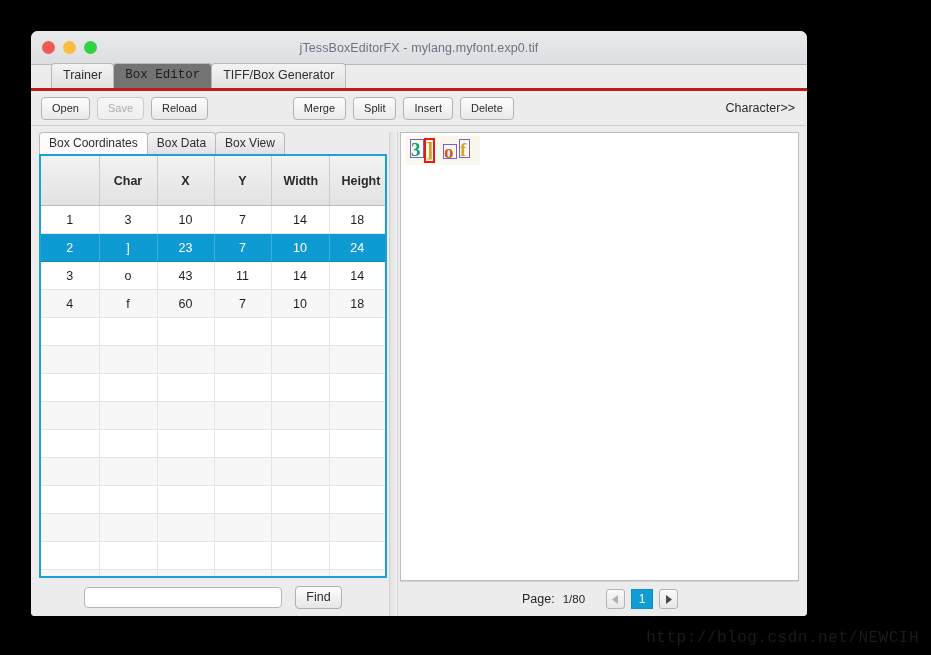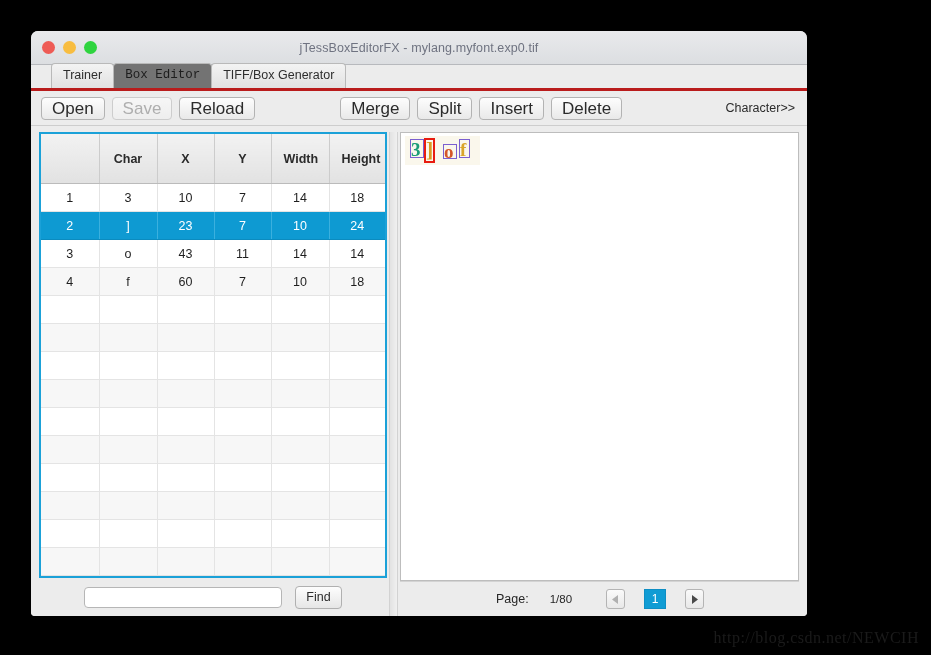--- a/index.html
+++ b/index.html
@@ -73,21 +73,21 @@
 
   
   .toolbar {
     height: 35px; flex: 0 0 35px;
     background: #ececec;
     border-bottom: 1px solid #cdcdcd;
     display: flex; align-items: center; padding: 0 10px;
     box-sizing: border-box;
   }
   .tbtn {
-    font-size: 17px; color: #2b2b2b;
+    font-size: 11px; color: #2b2b2b;
     background: linear-gradient(#fdfdfd, #e9e9e9);
     border: 1px solid #b3b3b3; border-radius: 4px;
     padding: 3px 10px; margin-right: 7px; cursor: default;
     line-height: 15px;
   }
   .tbtn.disabled { color: #aeaeae; background: linear-gradient(#f6f6f6, #eeeeee); border-color: #cdcdcd; }
   .tb-gap { width: 78px; }
   .tb-spacer { flex: 1 1 auto; }
   .charlink { font-size: 12.5px; color: #2b2b2b; padding-right: 2px; cursor: default; }
 
@@ -181,21 +181,21 @@
   .glyph {
     position: absolute; font-family: "Liberation Serif", serif;
     font-weight: bold; line-height: 1;
   }
   .boxrect { position: absolute; box-sizing: border-box; }
 
   
   .pager {
     height: 34px; flex: 0 0 34px;
     background: #ececec;
-    display: flex; align-items: center; justify-content: center; gap: 21px;
+    display: flex; align-items: center; justify-content: center; gap: 8px;
     border-top: 1px solid #d3d3d3;
   }
   .pager-label { font-size: 12.5px; color: #262626; }
   .pager-count { font-size: 11.5px; color: #262626; margin-right: 14px; }
   .pgbtn {
     width: 19px; height: 20px; box-sizing: border-box;
     border: 1px solid #b4b4b4; border-radius: 3px;
     background: linear-gradient(#fafafa, #e8e8e8);
     display: flex; align-items: center; justify-content: center;
     cursor: default; margin: 0 -1px;
@@ -204,21 +204,21 @@
   .pgnum {
     min-width: 22px; height: 20px; box-sizing: border-box;
     border: 1px solid #0e8ec4; background: #109cd4; color: #fff;
     font-size: 12px; display: flex; align-items: center; justify-content: center;
     margin: 0 -1px; cursor: default;
   }
 
   
   .watermark {
     position: absolute; right: 12px; bottom: 8px;
-    font-family: Liberation Serif, serif;
+    font-family: Liberation Mono, monospace;
     font-size: 16px; color: #1b1b1b; letter-spacing: .5px;
     white-space: nowrap;
   }
 </style>
 </head>
 <body>
 
 <div id="root">
   <div class="window">
 
@@ -247,20 +247,25 @@
       <div class="tbtn">Split</div>
       <div class="tbtn">Insert</div>
       <div class="tbtn">Delete</div>
       <div class="tb-spacer"></div>
       <div class="charlink">Character&gt;&gt;</div>
     </div>
 
     <div class="body">
 
       <div class="left-pane">
+        <div class="subtabs">
+          <div class="subtab active">Box Coordinates</div>
+          <div class="subtab">Box Data</div>
+          <div class="subtab">Box View</div>
+        </div>
 
         <div class="table-wrap">
           <table class="boxtable">
             <colgroup>
               <col class="c0">
                 <col class="c1">
                 <col class="c2">
                 <col class="c3">
                 <col class="c4">
                 <col class="c5">

